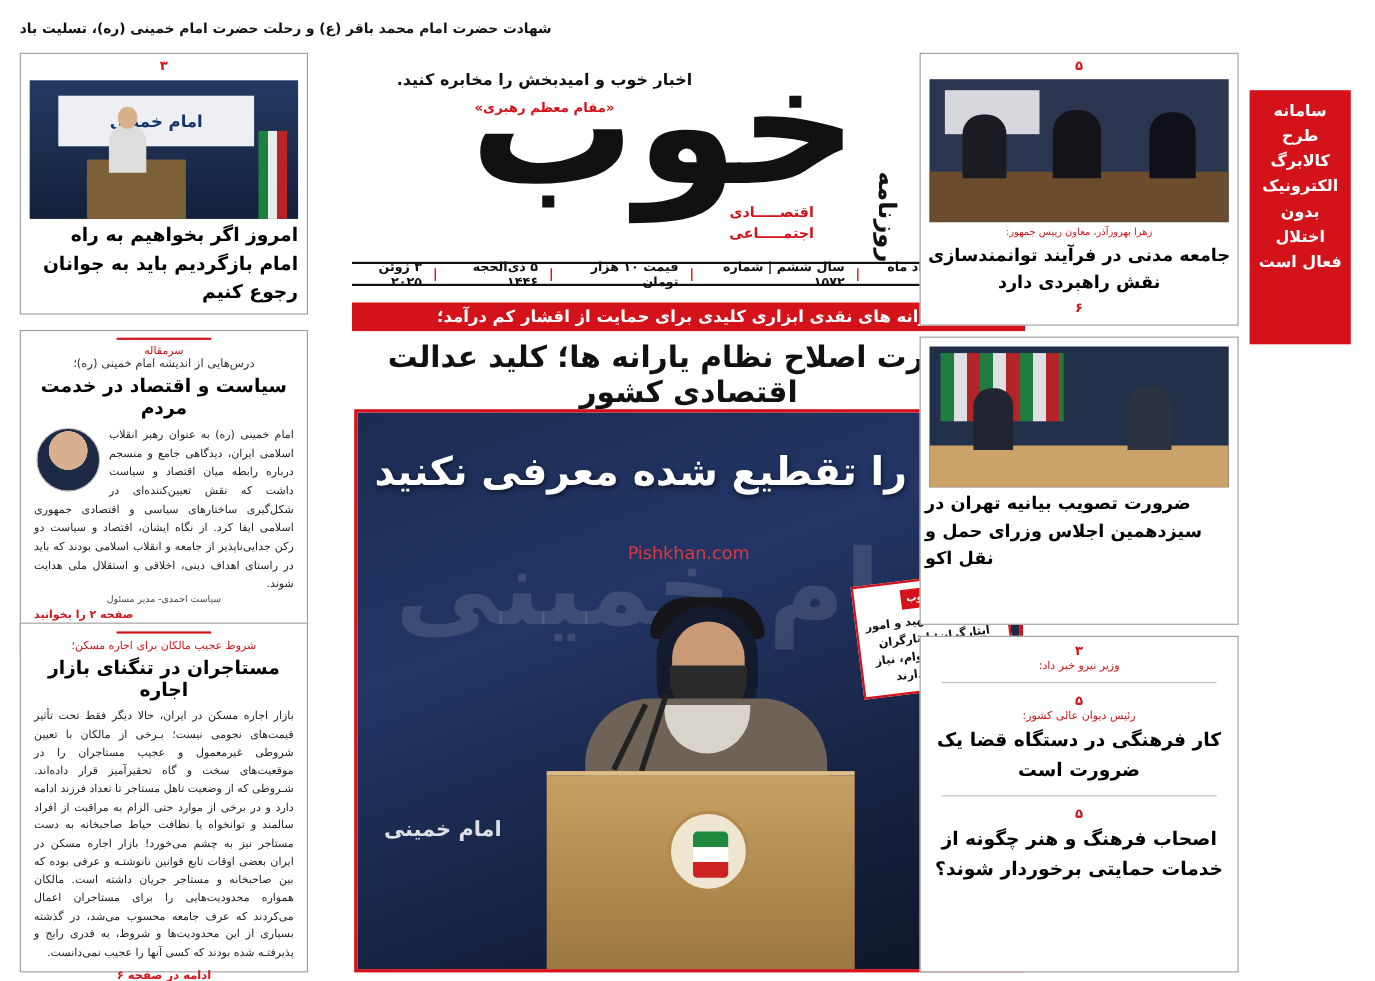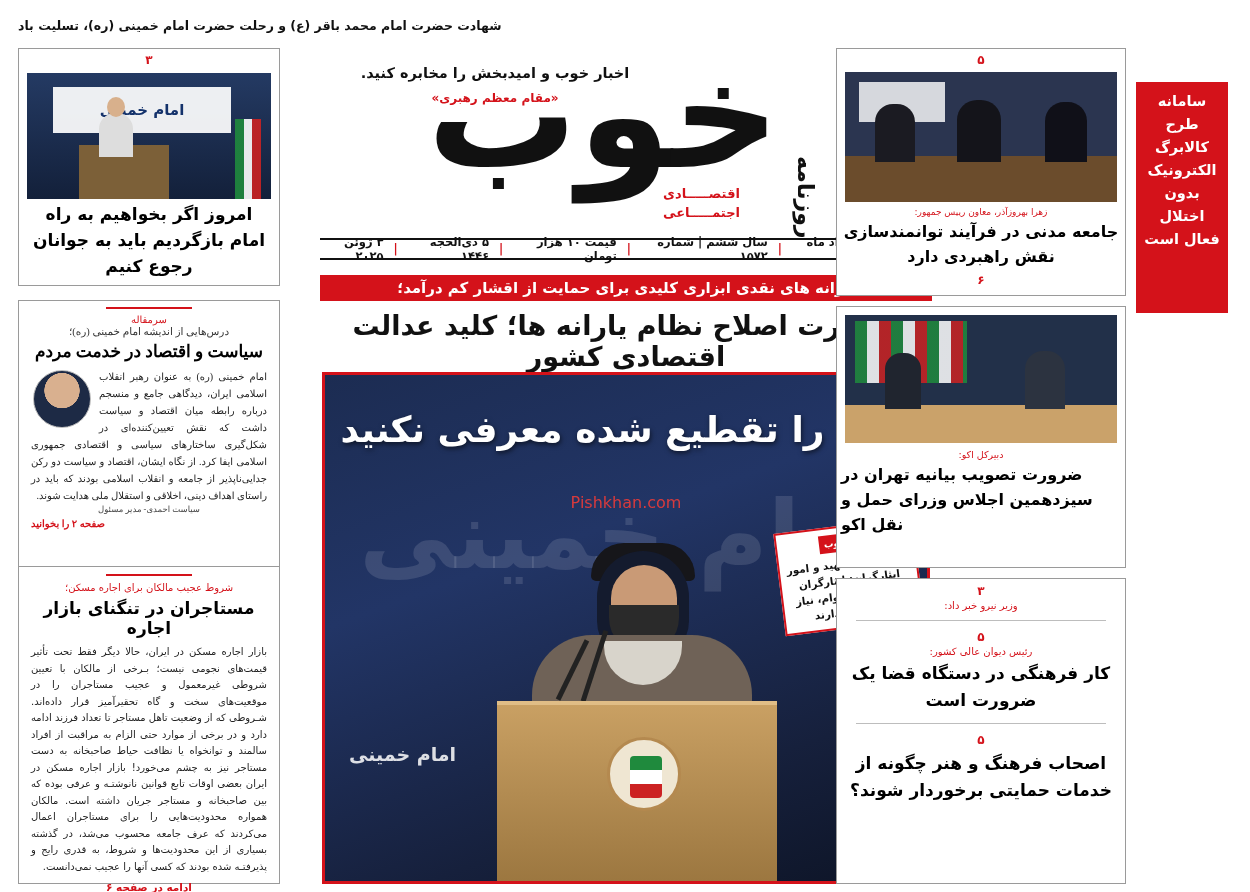--- a/index.html
+++ b/index.html
@@ -209,23 +209,23 @@
     position: absolute; bottom: 0; right: 10px; width: 26px; height: 80px;
     background: linear-gradient(90deg,#1f8a3d 33%, #fff 33%, #fff 66%, #cc2222 66%);
     opacity: .9;
   }
   .lbox1 .ph .ban {
     position: absolute; top: 14px; left: 26px; right: 40px; height: 46px;
     background: rgba(255,255,255,.92); color: #14326b; font-size: 15px;
     font-weight: bold; display: flex; align-items: center; justify-content: center;
   }
   .lbox1 .cap { font-size: 9.5px; color: #d4121a; text-align: center; padding: 5px 6px 2px; }
-  .lbox1 .hl { font-size: 17px; font-weight: bold; text-align: center; line-height: 26px; padding: 2px 8px 0; }
-
-  .lbox2 { top: 300px; left: 18px; width: 262px; height: 296px; font-family: Liberation Serif, serif; }
+  .lbox1 .hl { font-size: 17px; font-weight: bold; text-align: right; line-height: 26px; padding: 2px 8px 0; }
+
+  .lbox2 { top: 300px; left: 18px; width: 262px; height: 296px; }
   .lbox2 .tag { text-align: center; color: #d4121a; font-size: 10px; margin-top: 5px; }
   .lbox2 .dash { width: 86px; height: 2px; background: #d4121a; margin: 6px auto 4px; }
   .lbox2 .sub { font-size: 10.5px; text-align: center; color: #333; }
   .lbox2 .hl { font-size: 17px; font-weight: bold; text-align: center; margin: 4px 0 6px; }
   .lbox2 .body { font-size: 10px; line-height: 17px; text-align: justify; color: #222; padding: 0 12px; }
   .lbox2 .avatar {
     float: left; width: 58px; height: 58px; border-radius: 50%;
     background: radial-gradient(circle at 50% 35%, #d9b08f 0 38%, #1d2a45 39% 100%);
     margin: 2px 8px 4px 2px; border: 1px solid #bbb;
   }
@@ -379,21 +379,20 @@
     <div class="pg">۶</div>
   </div>
 
   <div class="box rbox2">
     <div class="ph">
       <div class="fl"></div>
       <div class="tbl"></div>
       <div class="f1"></div>
       <div class="f2"></div>
     </div>
-    <div class="cap">دبیرکل اکو:</div>
     <div class="hl">ضرورت تصویب بیانیه تهران در سیزدهمین اجلاس وزرای حمل و نقل اکو</div>
   </div>
 
   <div class="box rbox3">
     <div class="num-badge num">۳</div>
     <div class="sub">وزیر نیرو خبر داد:</div>
     <div class="divider"></div>
     <div class="num-badge">۵</div>
     <div class="sub">رئیس دیوان عالی کشور:</div>
     <div class="hl">کار فرهنگی در دستگاه قضا یک ضرورت است</div>

